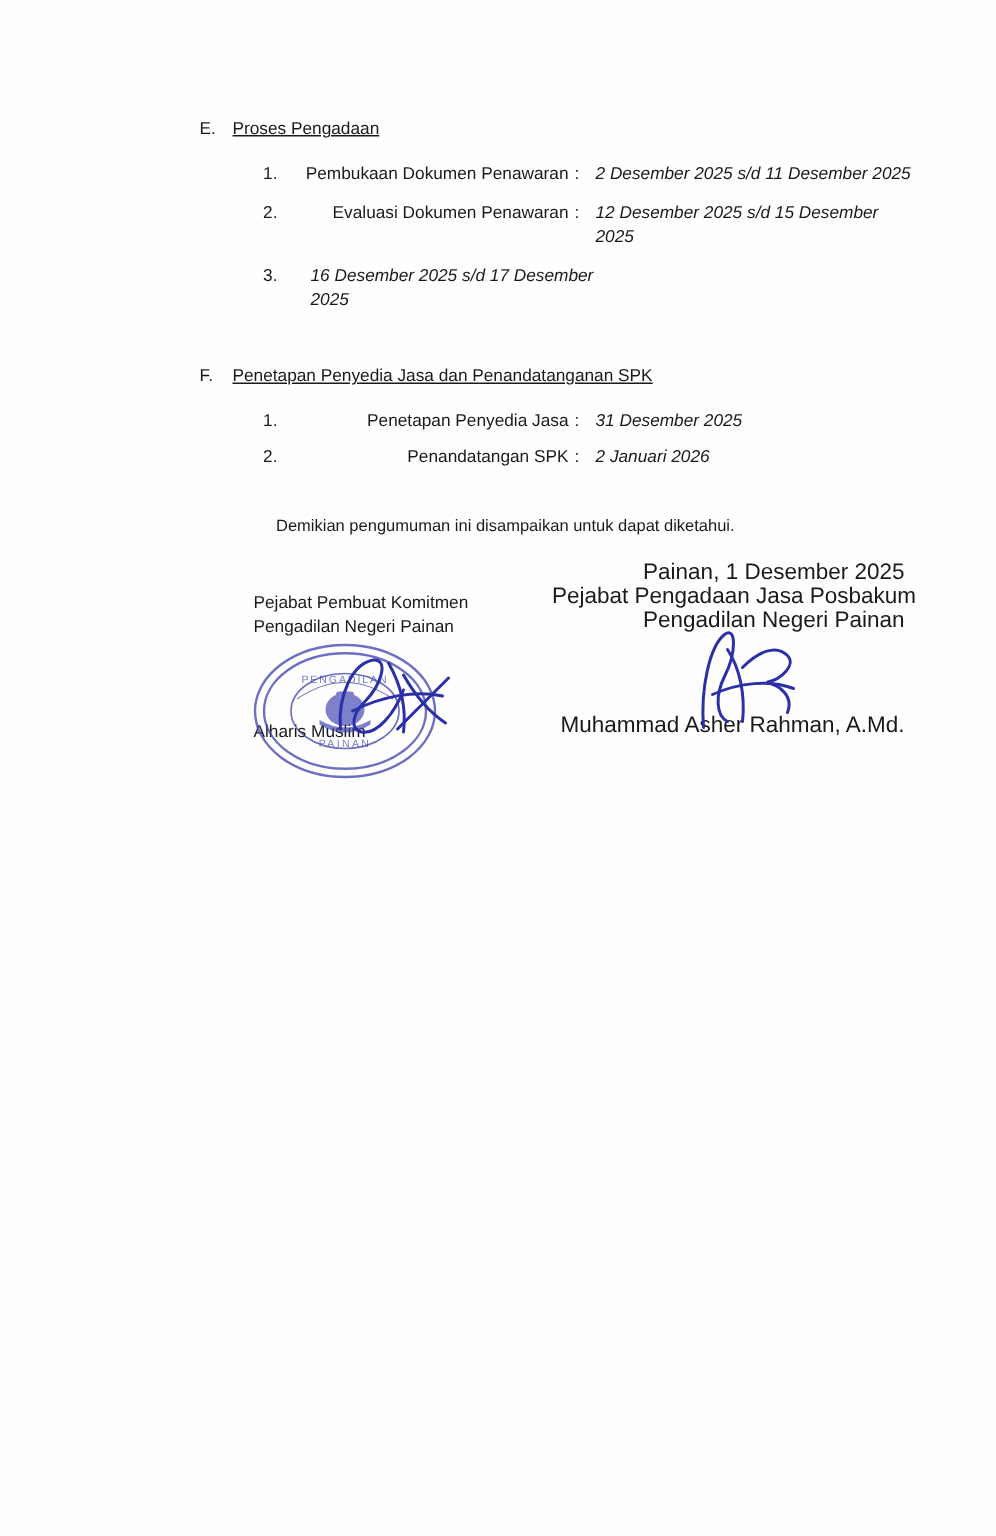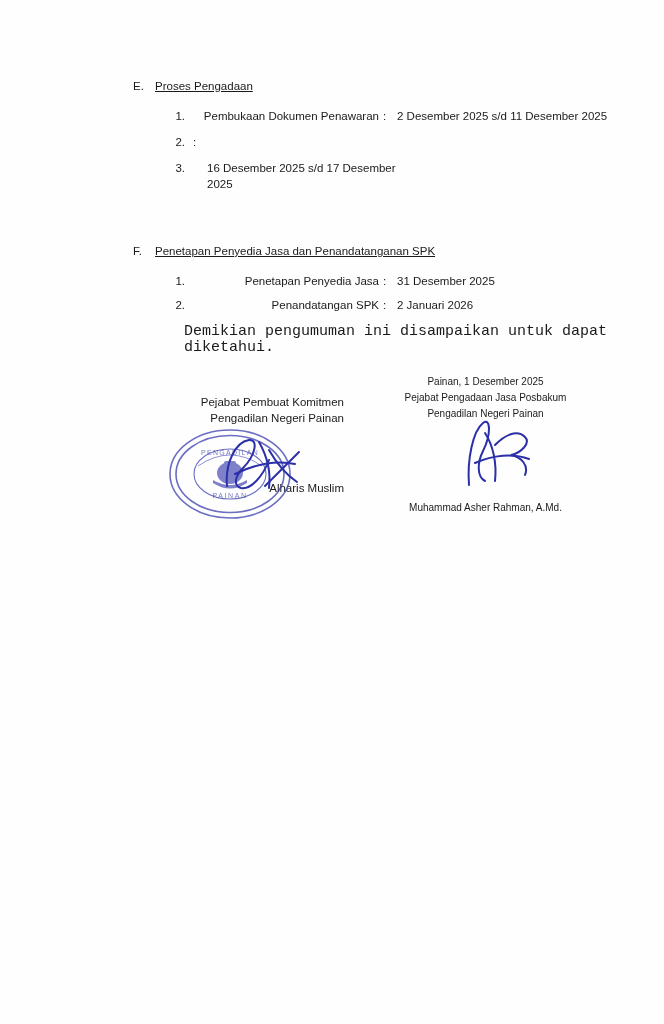--- a/index.html
+++ b/index.html
@@ -66,67 +66,67 @@
     box-sizing: border-box;
     text-align: right;
   }
   .item-colon {
     width: 14px;
     flex: 0 0 14px;
   }
   .item-value {
     flex: 1 1 auto;
     max-width: 215px;
+    font-style: italic;
   }
 
   .block-E { position: absolute; left: 133px; top: 78px; width: 520px; }
   .block-E .rows { margin-top: 14px; margin-left: 36px; }
   .block-E .item { margin-bottom: 10px; }
 
   .block-F { position: absolute; left: 133px; top: 243px; width: 520px; }
   .block-F .rows { margin-top: 14px; margin-left: 36px; }
   .block-F .item { margin-bottom: 8px; }
 
   .closing {
     position: absolute;
     left: 184px;
-    top: 324px;
-    font-size: 15px;
-    line-height: 16px;
-    font-family: Liberation Mono, monospace;
+    top: 343px;
+    font-size: 11px;
+    line-height: 16px;
   }
 
   
   .sign-wrap {
     position: absolute;
     left: 0;
     top: 374px;
     width: 664px;
     height: 140px;
   }
   .sign-left {
     position: absolute;
-    left: 154px;
+    left: 169px;
     top: 20px;
     width: 190px;
-    text-align: right;
+    text-align: left;
     font-size: 11.5px;
     line-height: 16px;
   }
   .sign-right {
     position: absolute;
     left: 368px;
     top: 0px;
     width: 235px;
-    text-align: center;
-    font-size: 10px;
+    text-align: right;
+    font-size: 15px;
     line-height: 16px;
   }
   .sign-name {
-    margin-top: 78px;
+    margin-top: 54px;
     white-space: nowrap;
   }
   .sign-left .sign-name { margin-top: 54px; }
 
   
   .stamp {
     position: absolute;
     left: 168px;
     top: 428px;
     width: 125px;
@@ -158,21 +158,23 @@
       </div>
       <div class="rows">
         <div class="item">
           <div class="item-num">1.</div>
           <div class="item-label">Pembukaan Dokumen Penawaran</div>
           <div class="item-colon">:</div>
           <div class="item-value">2 Desember 2025 s/d 11 Desember 2025</div>
         </div>
         <div class="item">
           <div class="item-num">2.</div>
-          <div class="item-colon">:</div>
+          <div class="item-label">Evaluasi Dokumen Penawaran</div>
+          <div class="item-colon">:</div>
+          <div class="item-value">12 Desember 2025 s/d 15 Desember 2025</div>
         </div>
         <div class="item">
           <div class="item-num">3.</div>
           <div class="item-colon"></div>
           <div class="item-value">16 Desember 2025 s/d 17 Desember 2025</div>
         </div>
       </div>
     </div>
 
     <div class="block-F">

